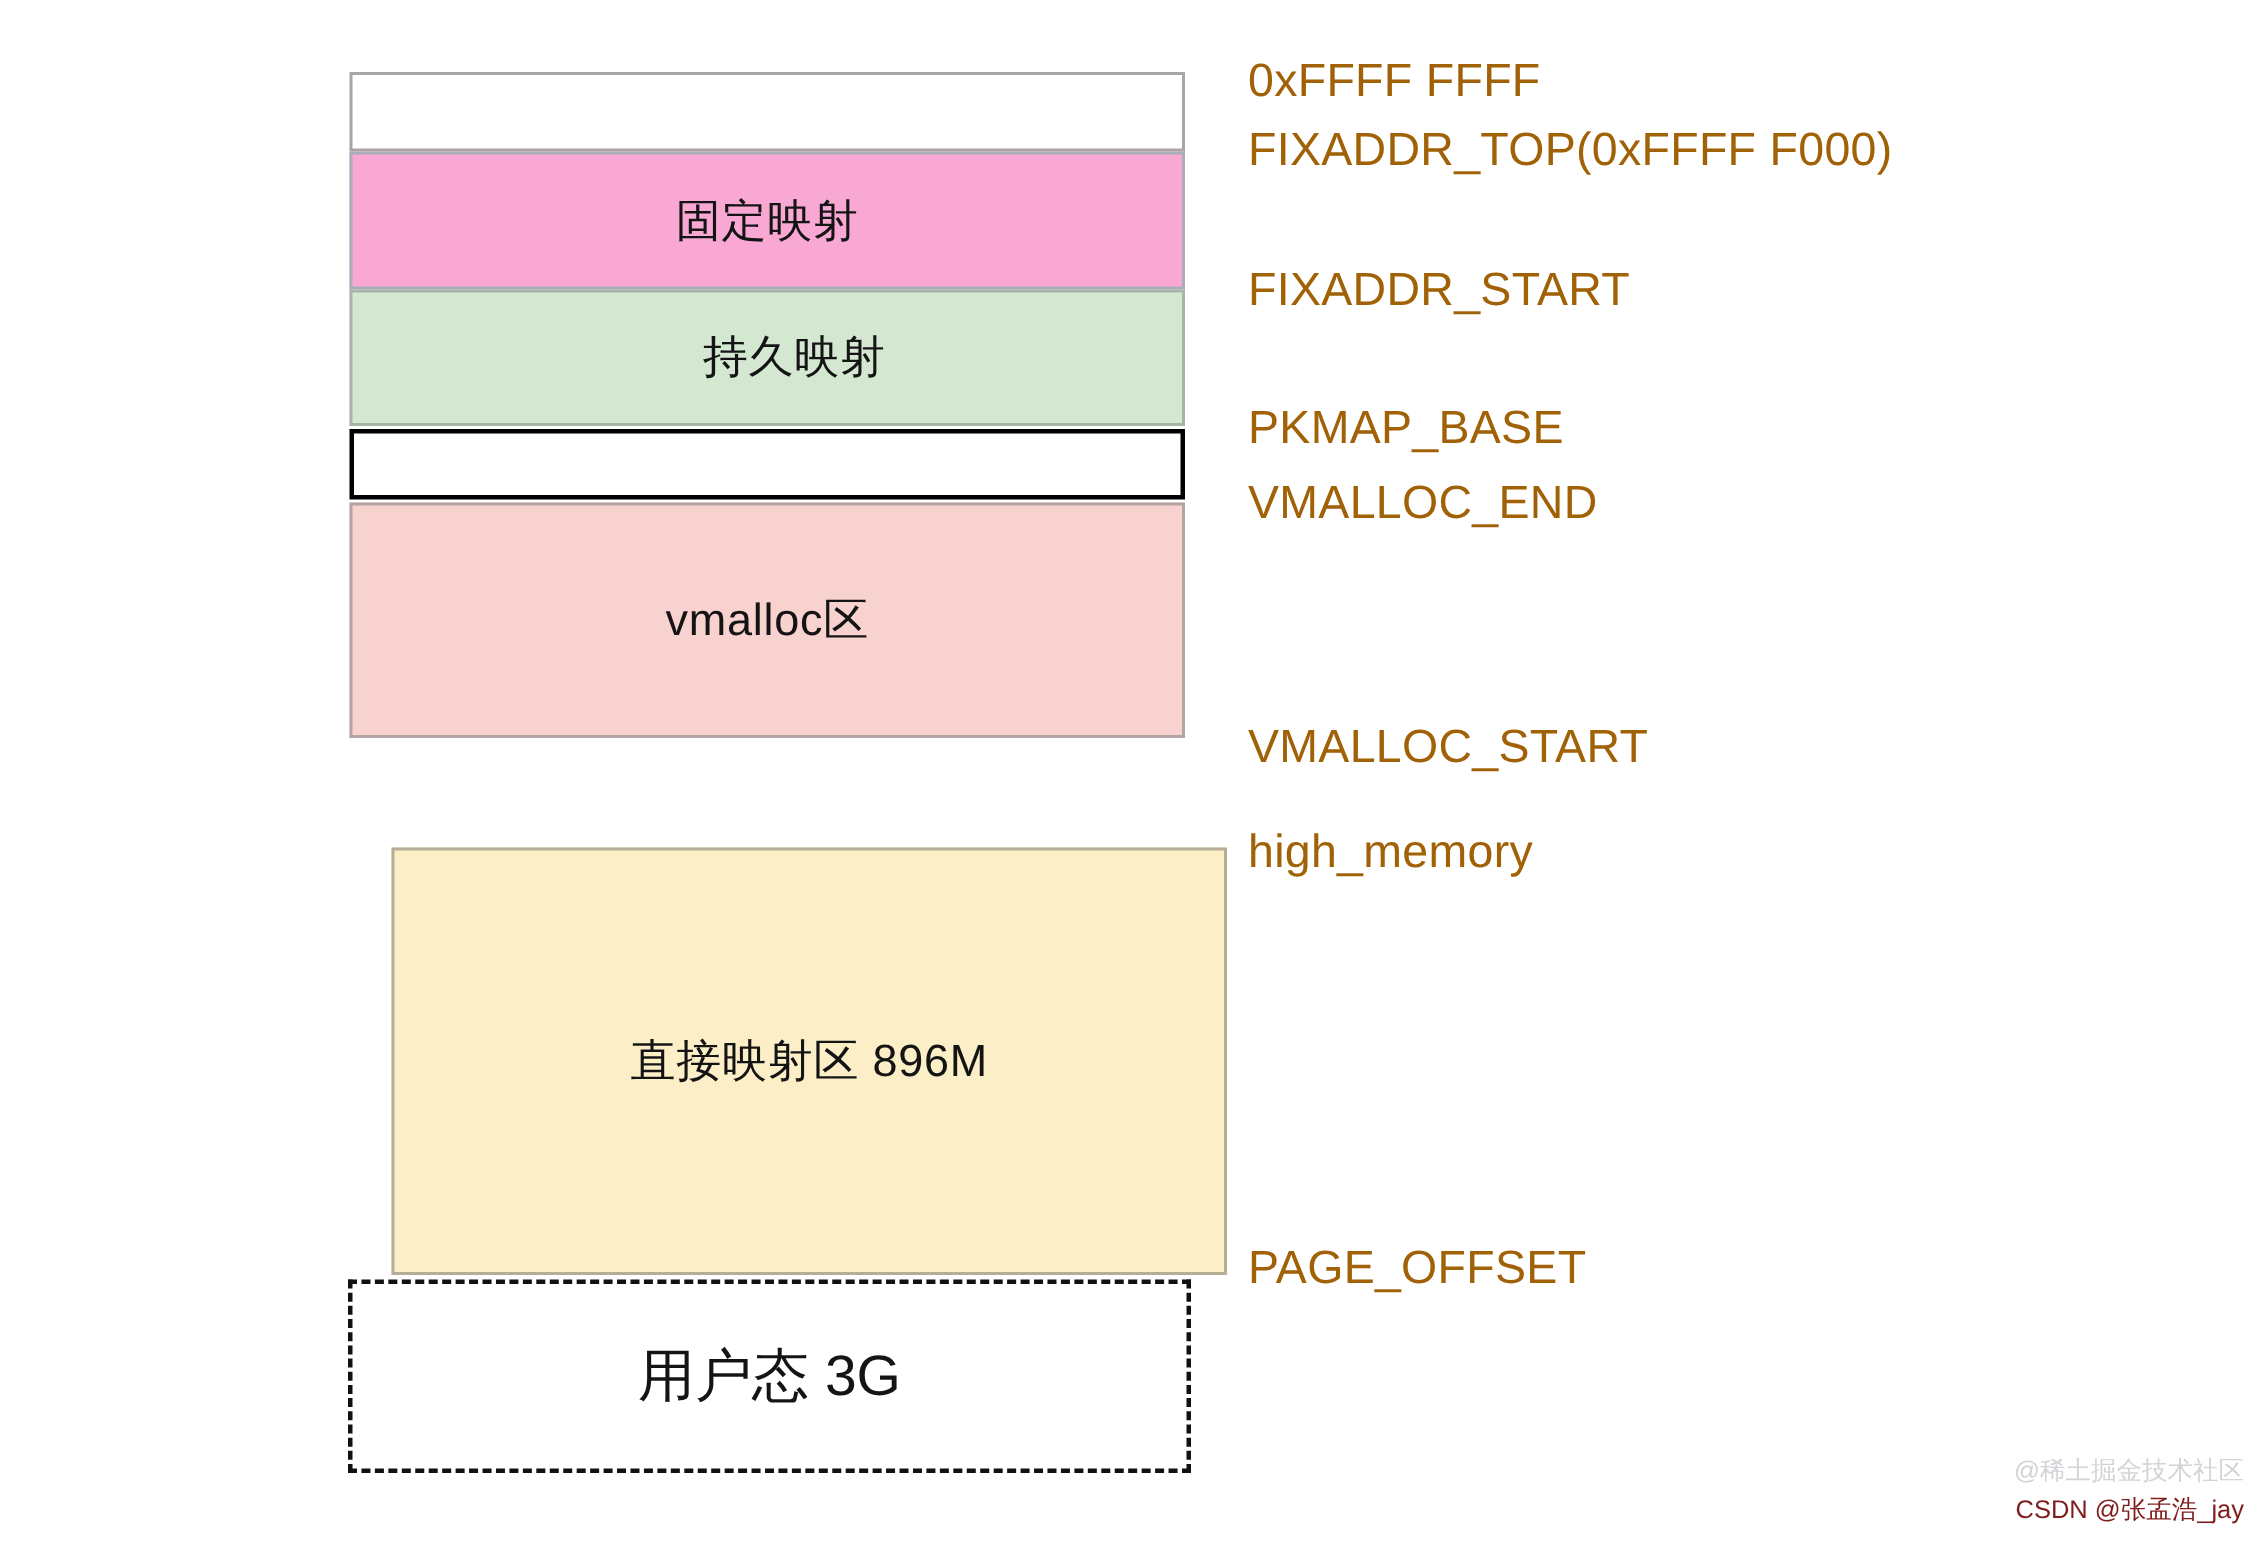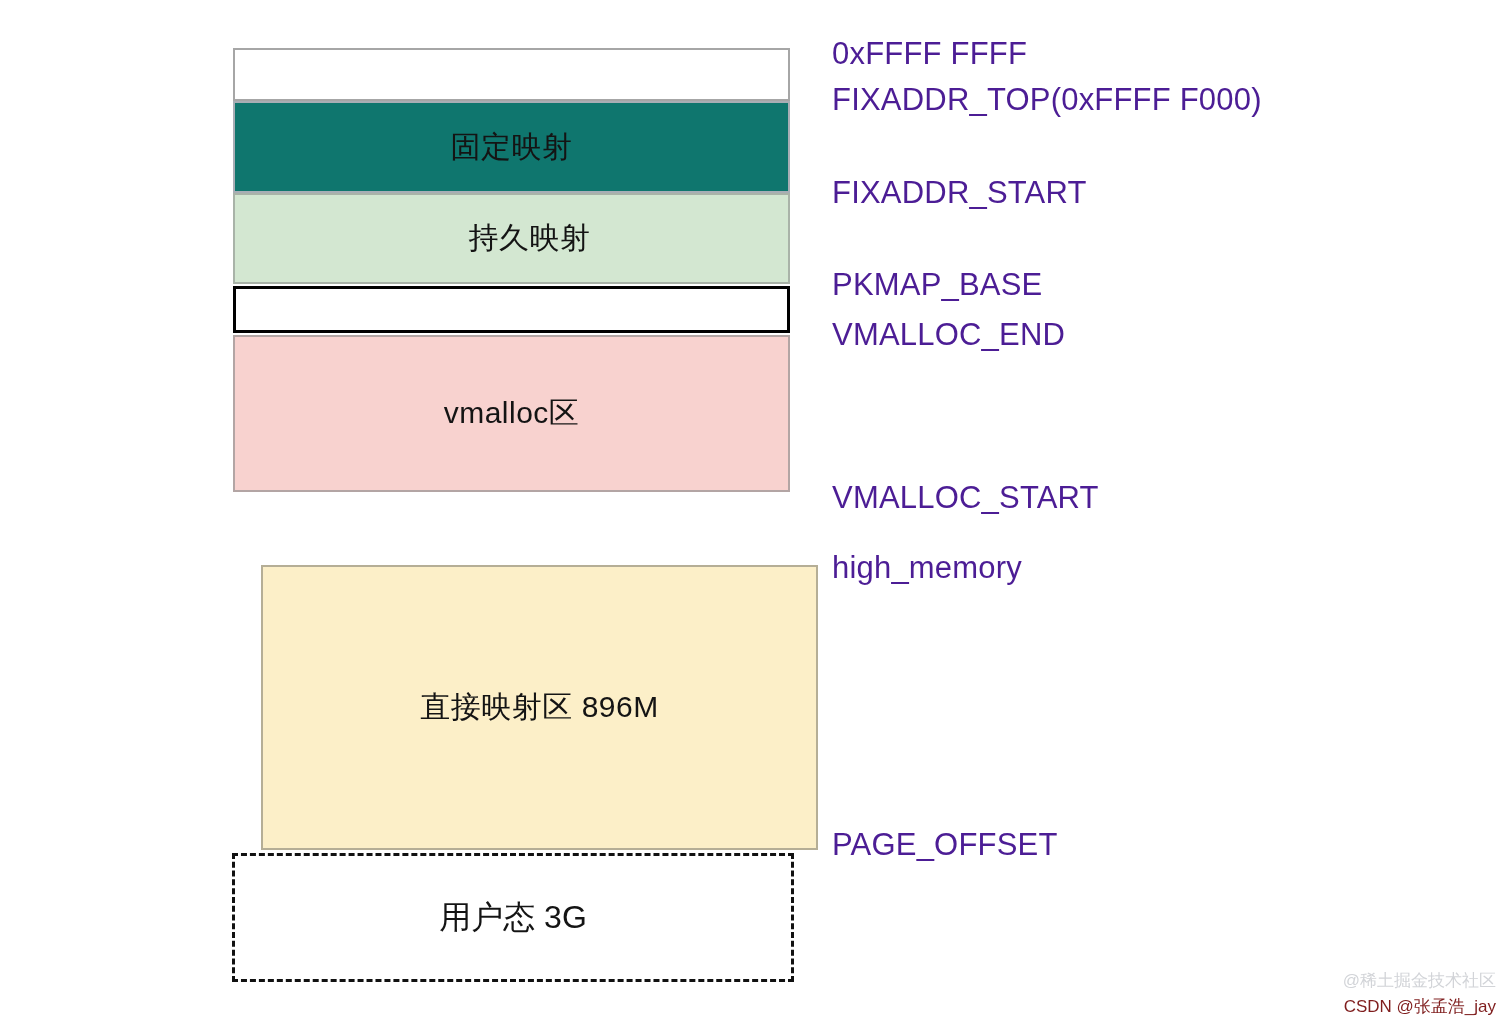--- a/index.html
+++ b/index.html
@@ -32,47 +32,47 @@
     align-items: center;
     justify-content: center;
     font-size: 30px;
     letter-spacing: 0.5px;
     color: #141414;
   }
 
   .block-gray  { border: 2px solid #a6a6a6; background: #ffffff; }
   .block-black { border: 3px solid #000000; background: #ffffff; }
 
-  .fill-blue   { background: #0f766e; border: 2px solid #a8aeb5; }
+  .fill-blue   { background: #f9a8d4; border: 2px solid #a8aeb5; }
   .fill-green  { background: #d3e7d1; border: 2px solid #a9b3a8; }
   .fill-pink   { background: #f8d2cf; border: 2px solid #b3a5a4; }
   .fill-yellow { background: #fcefc8; border: 2px solid #b5ae96; }
 
   .block-dashed {
     position: absolute;
     left: 232px;
     width: 562px;
     box-sizing: border-box;
     border: 3px dashed #111111;
     background: #ffffff;
     display: flex;
     align-items: center;
     justify-content: center;
-    font-size: 32px;
+    font-size: 38px;
     color: #141414;
   }
 
   
   .addr-label {
     position: absolute;
     left: 832px;
     white-space: nowrap;
     font-size: 31px;
     line-height: 1;
-    color: #4c1d95;
+    color: #a16207;
     letter-spacing: 0.2px;
   }
 
   
   #watermark {
     position: absolute;
     right: 16px;
     bottom: 8px;
     text-align: right;
     color: #d2d4d8;

